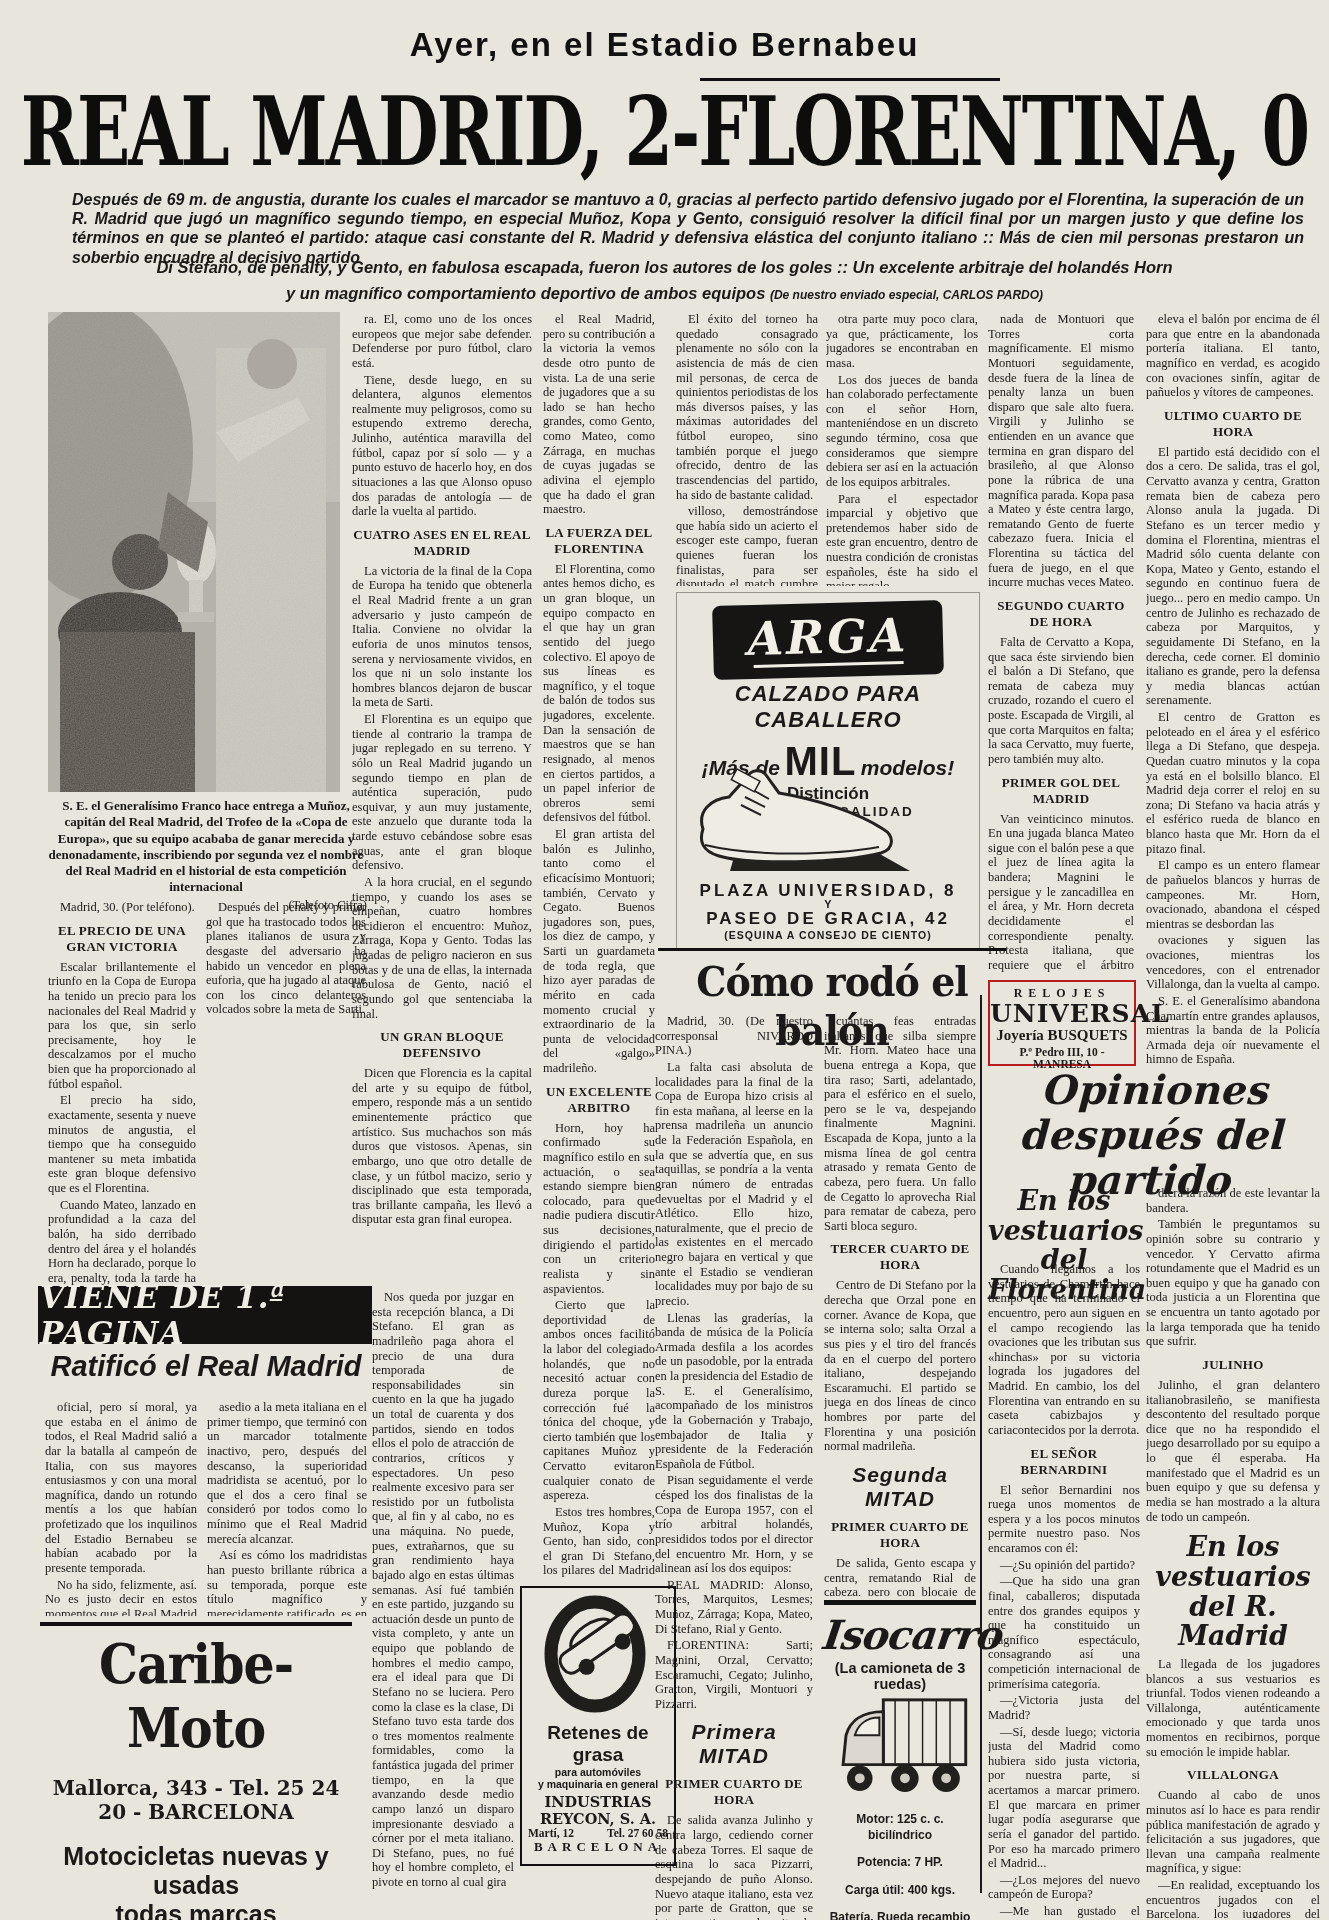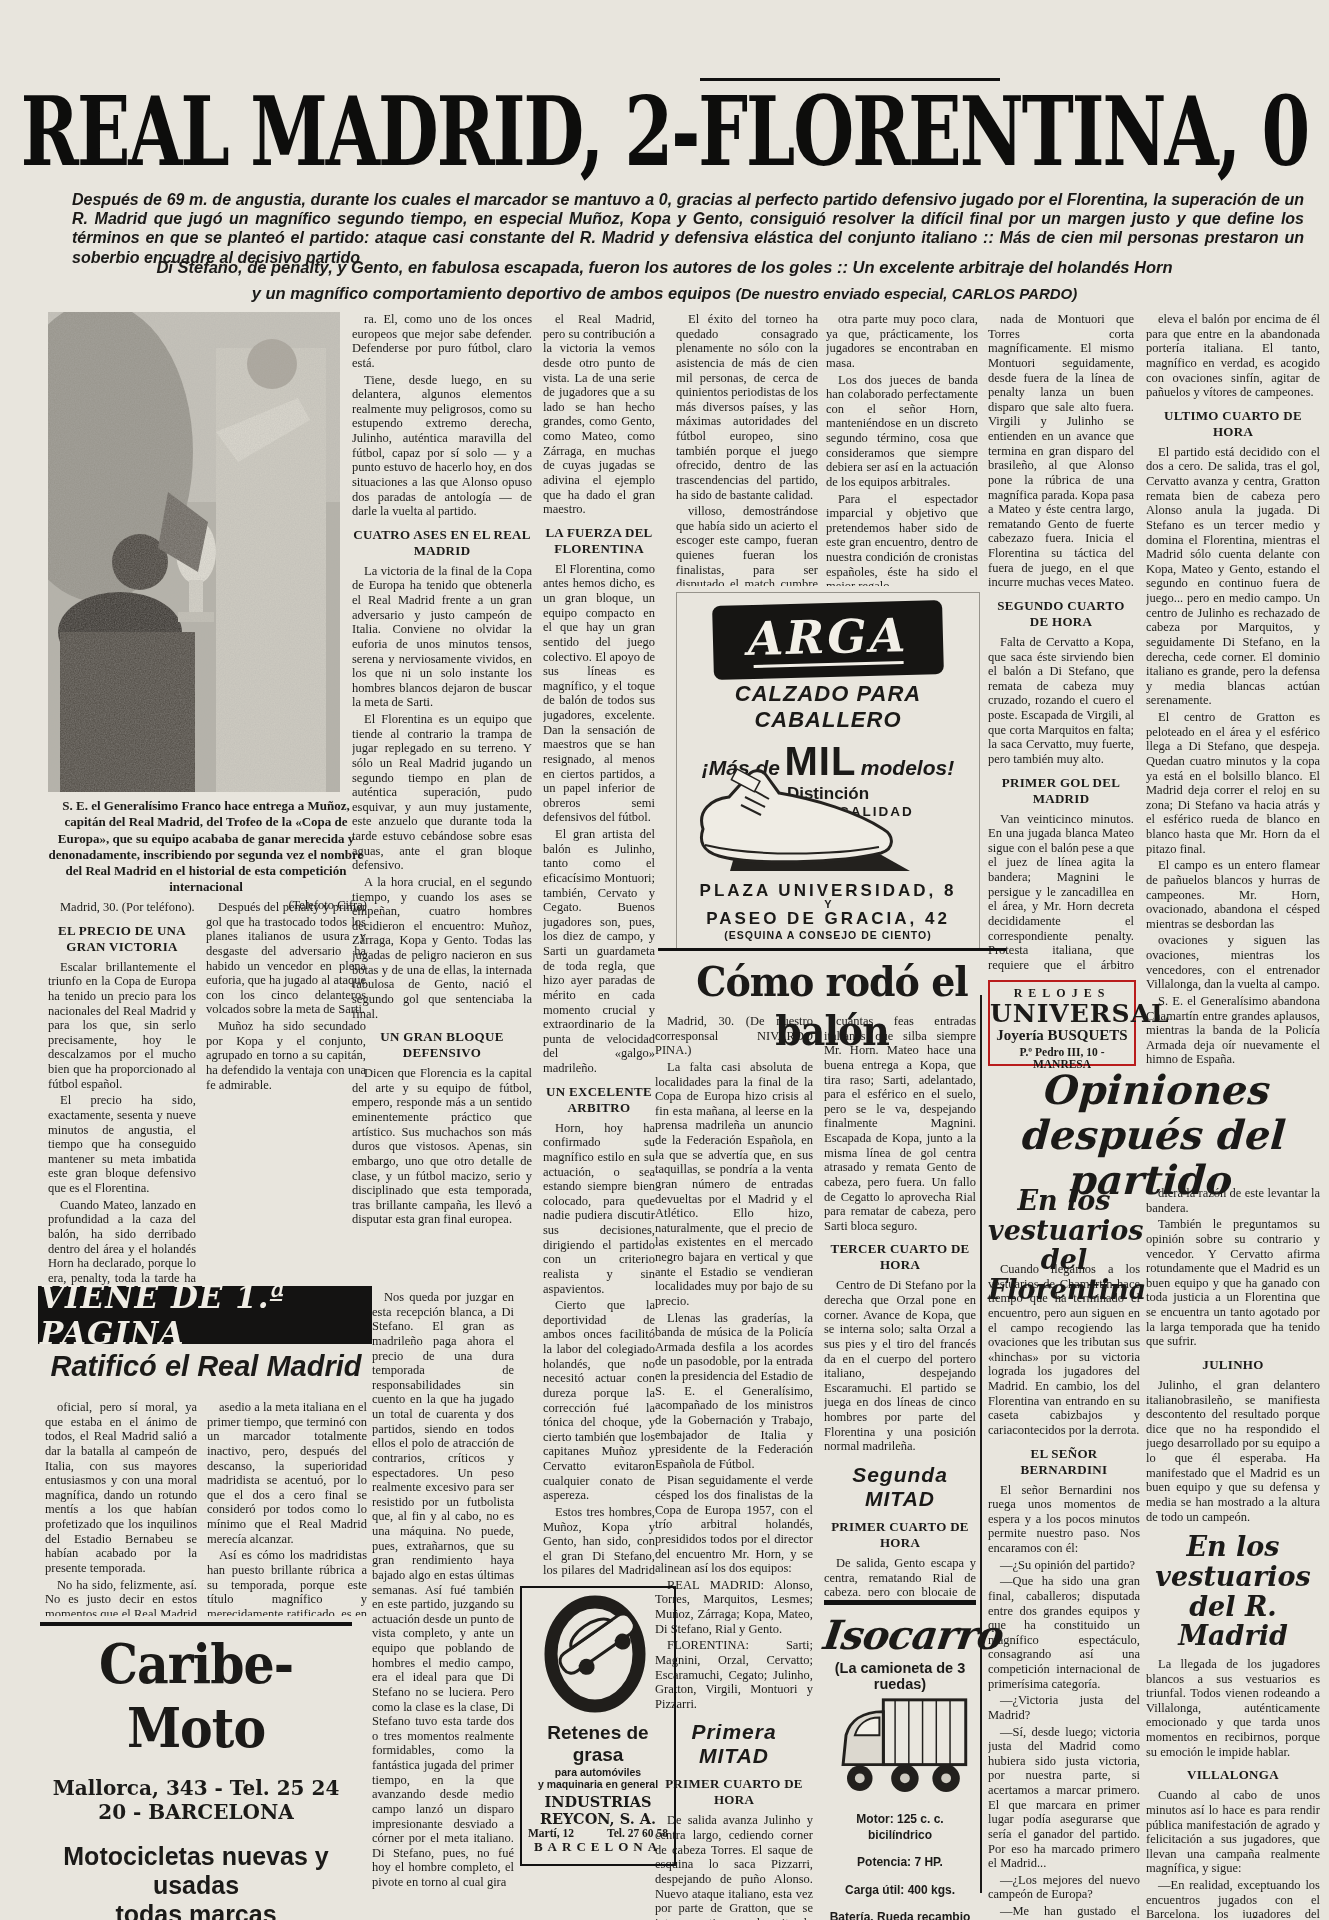--- a/index.html
+++ b/index.html
@@ -10,21 +10,21 @@
   .kicker{left:0;right:0;top:26px;text-align:center;font-family:"Liberation Sans",sans-serif;
           font-weight:bold;font-size:33px;letter-spacing:2px;color:#111;}
   .kicker-underline{left:700px;top:78px;width:300px;height:3px;background:#111;}
   .headline{left:12px;top:76px;width:1305px;text-align:center;font-family:"DejaVu Serif",serif;
             font-weight:bold;font-size:70px;letter-spacing:-2px;white-space:nowrap;
             transform:scaleY(1.35);transform-origin:top center;color:#0d0d0c;}
   .lead{left:72px;top:190px;width:1232px;font-family:"Liberation Sans",sans-serif;
         font-weight:bold;font-style:italic;font-size:16px;line-height:1.2;text-align:justify;}
   .byline{left:0;right:0;text-align:center;font-family:"Liberation Sans",sans-serif;
           font-weight:bold;font-style:italic;font-size:16.5px;}
-  .byline .credit{font-size:15px;font-style:italic;}
+  .byline .credit{font-size:12px;font-style:italic;}
   
   .col{position:absolute;overflow:hidden;}
   .col p{margin:0 0 2px 0;text-indent:12px;font-size:12.5px;line-height:1.17;text-align:justify;}
   .shd{margin:8px 0 5px 0;text-align:center;font-weight:bold;font-size:13px;letter-spacing:.3px;}
   .mitad{margin:9px 0 4px 0;text-align:center;font-family:"Liberation Sans",sans-serif;
          font-weight:bold;font-style:italic;font-size:21px;letter-spacing:1px;}
   .script{font-family:"DejaVu Serif",serif;font-style:italic;font-weight:bold;}
   
   .photo{left:48px;top:312px;width:292px;height:480px;background:#b9b6ae;}
   .caption{left:45px;top:798px;width:322px;font-weight:bold;font-size:13px;line-height:1.25;
@@ -87,20 +87,21 @@
   .iso-tag{font-family:"Liberation Sans",sans-serif;font-weight:bold;font-size:14.5px;margin-top:2px;}
   .iso-specs{font-weight:bold;font-size:12px;line-height:1.3;margin-top:4px;font-family:"Liberation Sans",sans-serif;}
   .vrule{left:980px;top:995px;width:2px;height:898px;background:#1b1a18;}
   .dl{font-size:12.5px;}
 </style>
 </head>
 <body>
 
 <div class="page">
 
+  <div class="abs kicker">Ayer, en el Estadio Bernabeu</div>
   <div class="abs kicker-underline"></div>
   <div class="abs headline">REAL MADRID, 2-FLORENTINA, 0</div>
   <div class="abs lead">Después de 69 m. de angustia, durante los cuales el marcador se mantuvo a 0, gracias al perfecto partido defensivo jugado por el Florentina, la superación de un R. Madrid que jugó un magnífico segundo tiempo, en especial Muñoz, Kopa y Gento, consiguió resolver la difícil final por un margen justo y que define los términos en que se planteó el partido: ataque casi constante del R. Madrid y defensiva elástica del conjunto italiano :: Más de cien mil personas prestaron un soberbio encuadre al decisivo partido</div>
   <div class="abs byline" style="top:258px;">Di Stefano, de penalty, y Gento, en fabulosa escapada, fueron los autores de los goles :: Un excelente arbitraje del holandés Horn</div>
   <div class="abs byline" style="top:284px;">
     <span>y un magnífico comportamiento deportivo de ambos equipos</span>
     <span class="credit">(De nuestro enviado especial, CARLOS PARDO)</span>
   </div>
 
   <div class="abs photo">
@@ -137,21 +138,20 @@
     <h4 class="shd">EL PRECIO DE UNA GRAN VICTORIA</h4>
     <div>
         <p>Escalar brillantemente el triunfo en la Copa de Europa ha tenido un precio para los nacionales del Real Madrid y para los que, sin serlo precisamente, hoy le descalzamos por el mucho bien que ha proporcionado al fútbol español.</p>
         <p>El precio ha sido, exactamente, sesenta y nueve minutos de angustia, el tiempo que ha conseguido mantener su meta imbatida este gran bloque defensivo que es el Florentina.</p>
         <p>Cuando Mateo, lanzado en profundidad a la caza del balón, ha sido derribado dentro del área y el holandés Horn ha declarado, porque lo era, penalty, toda la tarde ha cambiado de signo para el equipo blanco.</p>
       </div>
   </div>
   <div class="col" style="left:206px;top:900px;width:160px;height:388px;">
     <div>
         <p>Después del penalty y primer gol que ha trastocado todos los planes italianos de usura y desgaste del adversario ha habido un vencedor en plena euforia, que ha jugado al ataque con los cinco delanteros volcados sobre la meta de Sarti.</p>
-        <p>Muñoz ha sido secundado por Kopa y el conjunto, agrupado en torno a su capitán, ha defendido la ventaja con una fe admirable.</p>
       </div>
   </div>
 
   <div class="col" style="left:352px;top:312px;width:180px;height:974px;">
     <div>
         <p>ra. El, como uno de los onces europeos que mejor sabe defender. Defenderse por puro fútbol, claro está.</p>
         <p>Tiene, desde luego, en su delantera, algunos elementos realmente muy peligrosos, como su estupendo extremo derecha, Julinho, auténtica maravilla del fútbol, capaz por sí solo — y a punto estuvo de hacerlo hoy, en dos situaciones a las que Alonso opuso dos paradas de antología — de darle la vuelta al partido.</p>
       </div>
     <h4 class="shd">CUATRO ASES EN EL REAL MADRID</h4>
     <div>

